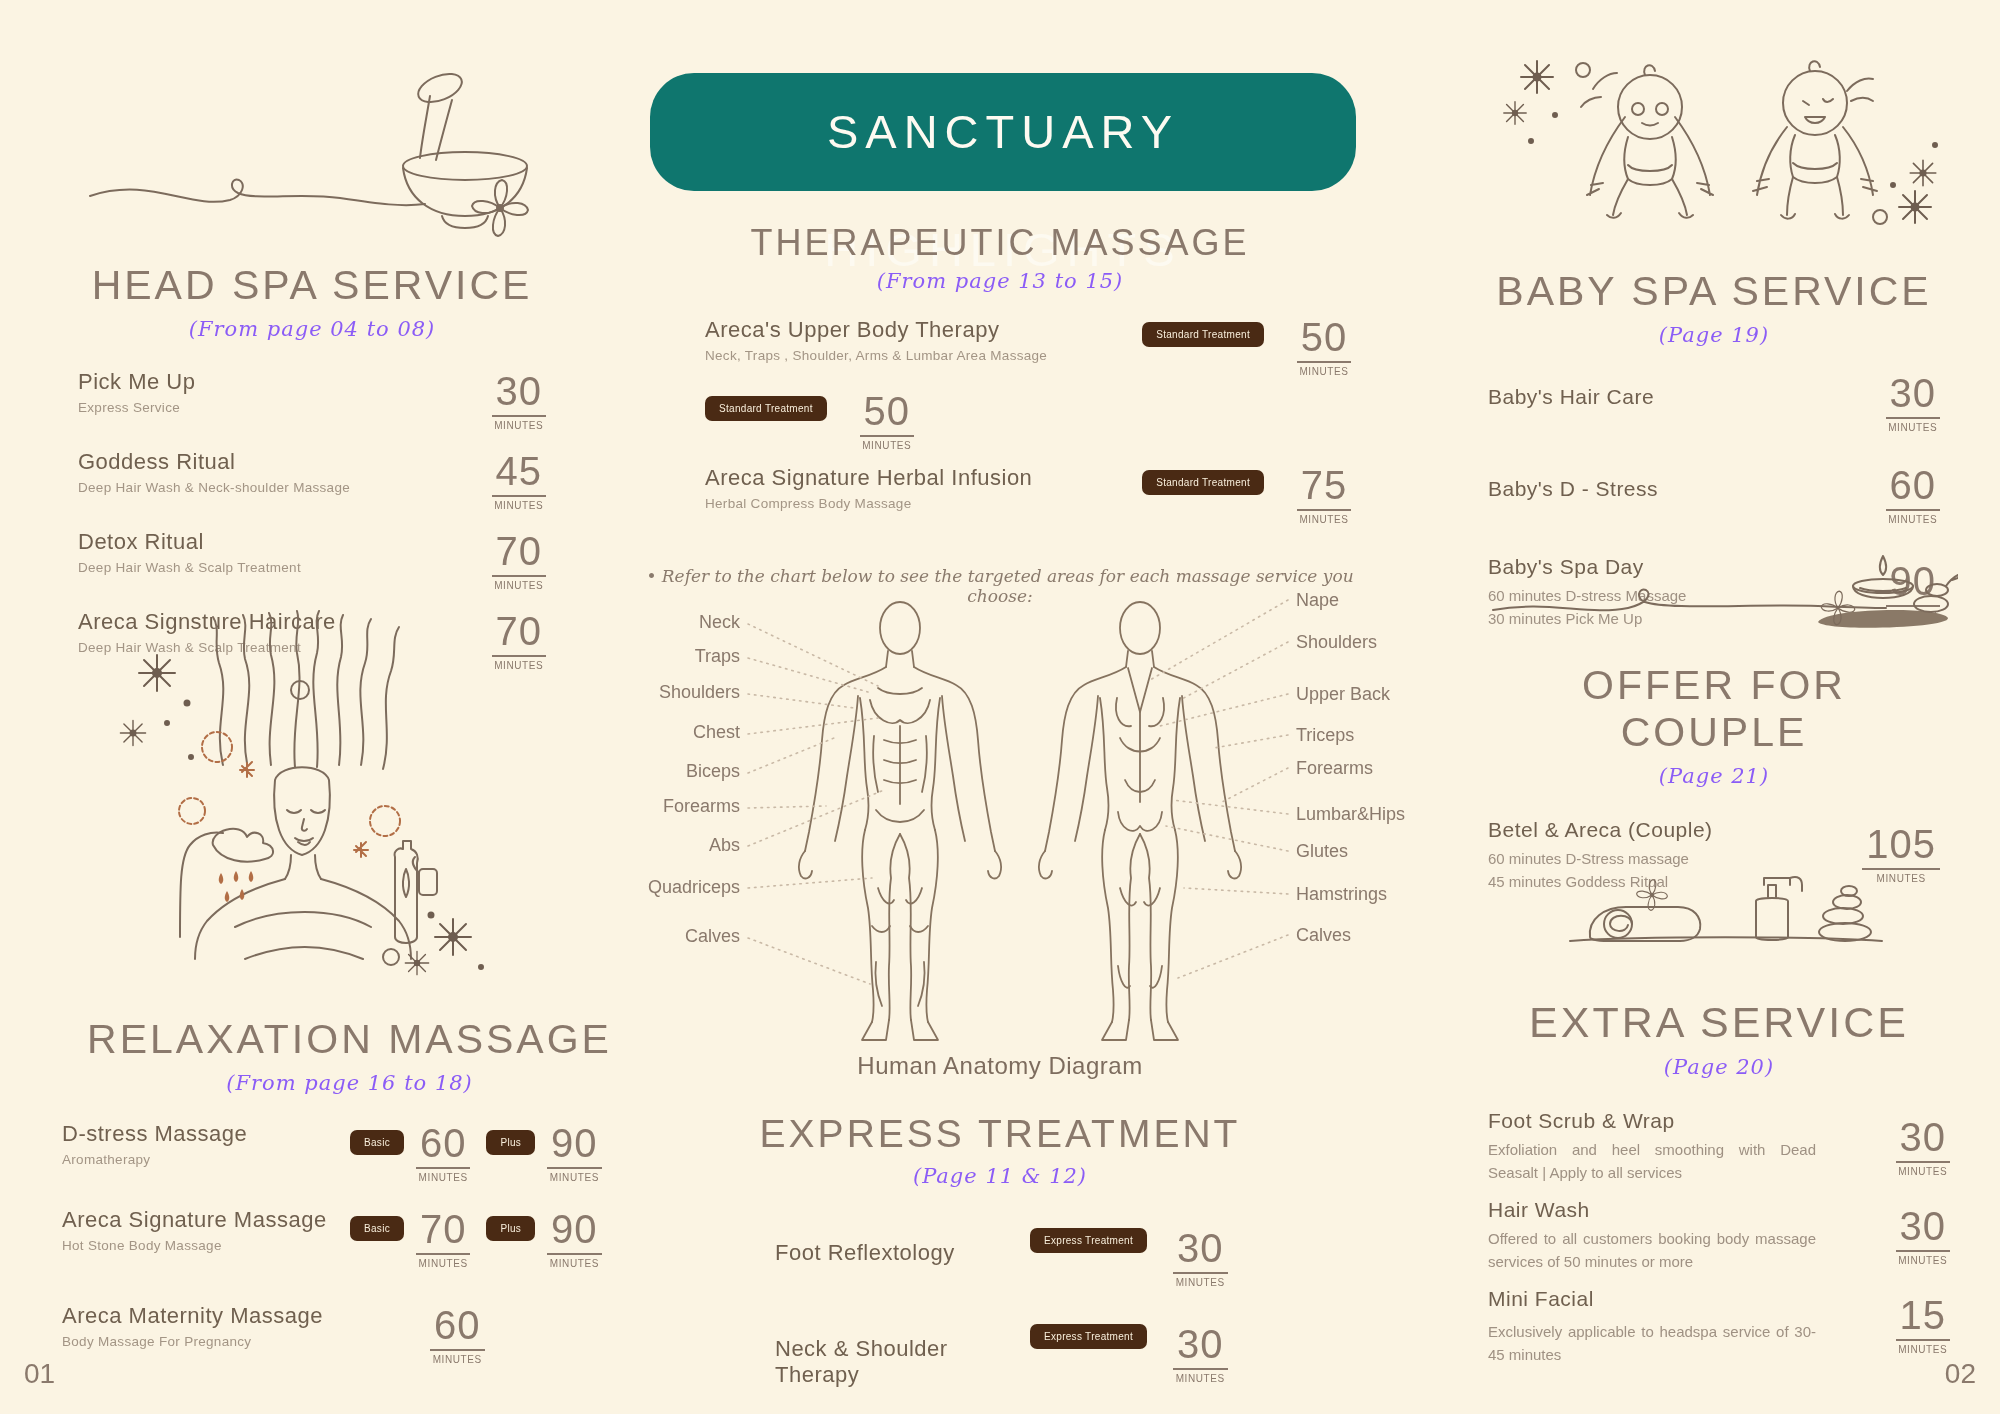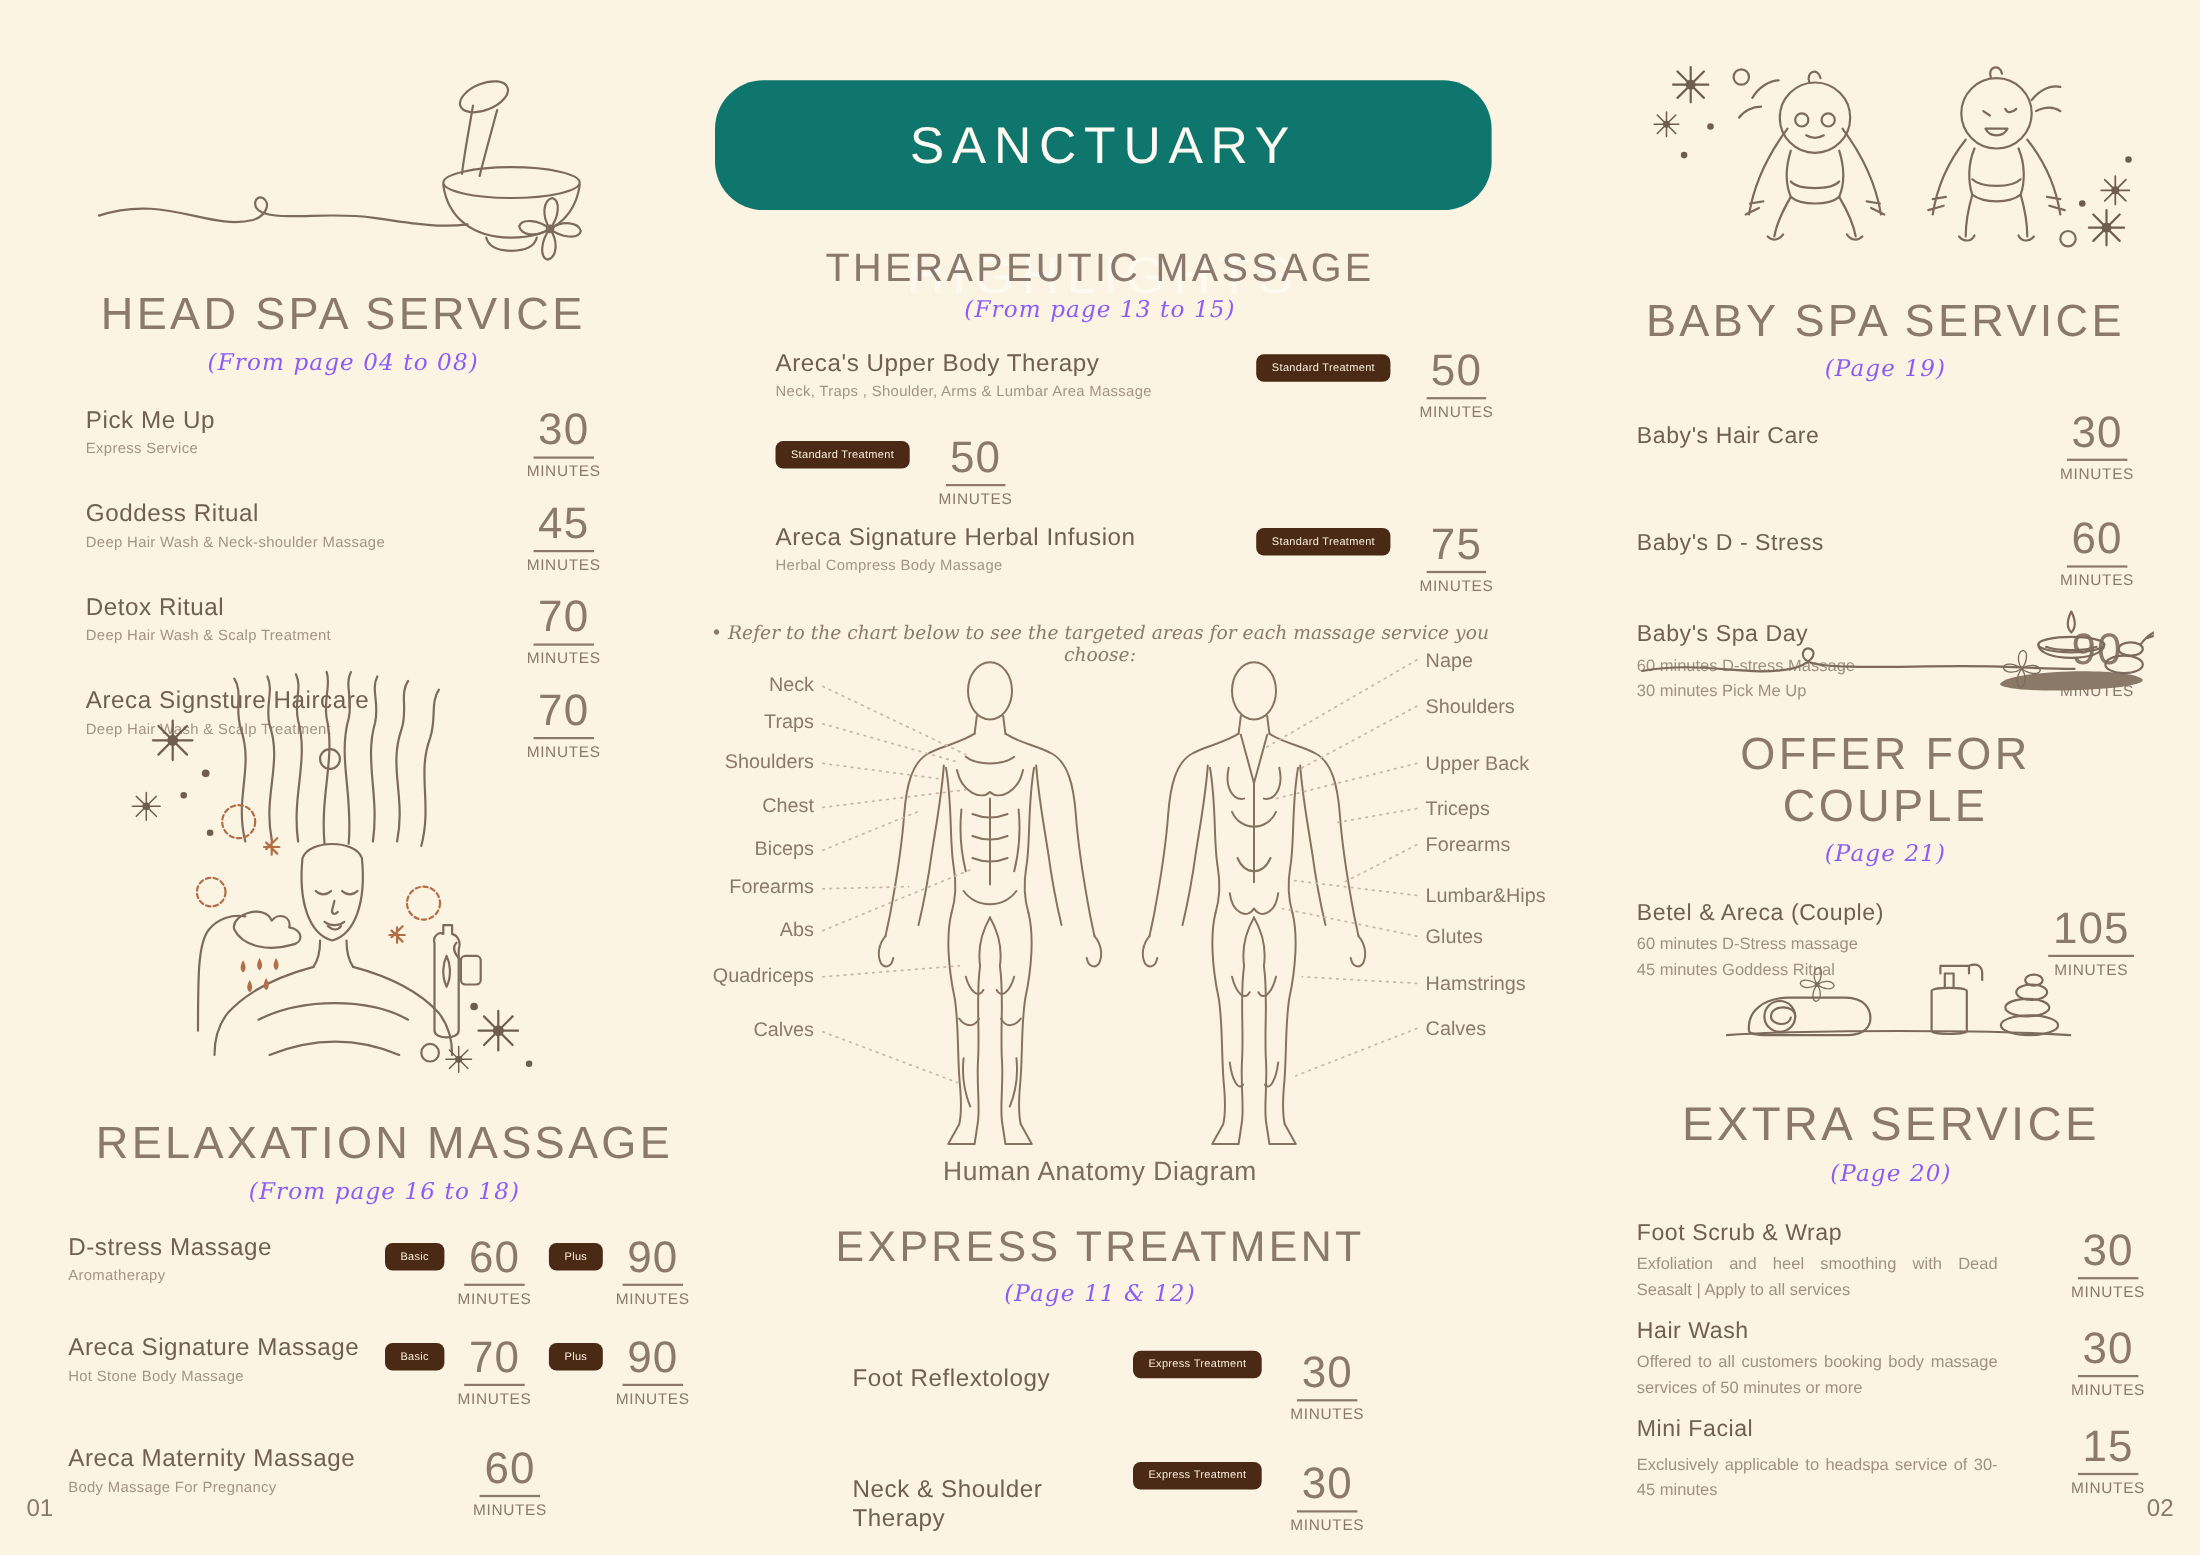--- a/index.html
+++ b/index.html
@@ -11,21 +11,21 @@
   .sec-title.mid{font-size:36px;}
   .sec-sub{font-family:"DejaVu Serif",serif;font-style:italic;font-size:21px;color:#8b5cf6;
            text-align:center;margin-top:8px;letter-spacing:1px;}
   .svc-list{margin-top:28px;}
   .svc-row{display:flex;justify-content:space-between;align-items:flex-start;margin-bottom:18px;}
   .svc-name{font-size:22px;color:#70604f;letter-spacing:.5px;}
   .svc-desc{font-size:13.5px;color:#a39585;margin-top:5px;letter-spacing:.3px;}
   .dur{text-align:center;margin-top:2px;}
   .dur-num{display:inline-block;font-size:40px;line-height:1;color:#8a796c;padding:0 4px 4px;
            border-bottom:2px solid #8a796c;letter-spacing:1px;}
-  .dur-unit{font-size:14px;color:#8a796c;letter-spacing:.6px;margin-top:3px;}
+  .dur-unit{font-size:10px;color:#8a796c;letter-spacing:.6px;margin-top:3px;}
   .badge{display:inline-block;background:#4a2a14;color:#f9efdc;font-size:10px;
          padding:7px 14px;border-radius:7px;white-space:nowrap;letter-spacing:.3px;}
   
   .banner{position:absolute;left:650px;top:73px;width:706px;height:118px;background:#0f766e;
           border-radius:44px;color:#fdfaf1;font-size:47px;letter-spacing:7px;text-align:center;
           line-height:118px;}
   
   .rlx-row{display:flex;align-items:flex-start;margin-bottom:24px;}
   .rlx-name{width:272px;}
   .pair{display:flex;align-items:flex-start;gap:12px;margin-left:16px;}
@@ -50,21 +50,21 @@
   .exp-list{margin-top:40px;padding-left:135px;}
   .exp-row{display:flex;align-items:flex-start;margin-bottom:36px;}
   .exp-row .svc-name{width:255px;margin-top:12px;}
   .exp-row .dur{margin-left:26px;margin-top:0;}
   
   .r-name{font-size:21px;color:#70604f;letter-spacing:.5px;}
   .r-desc{font-size:15px;color:#9f9183;margin-top:6px;line-height:1.5;}
   .r-row{display:flex;justify-content:space-between;align-items:flex-start;}
   .baby-row1{margin-bottom:30px;}
   .extra-desc{width:328px;text-align:justify;}
-  .pn{position:absolute;font-size:22px;color:#8a796c;}
+  .pn{position:absolute;font-size:28px;color:#8a796c;}
   .pn-left{left:24px;top:1358px;}
   .pn-right{right:24px;top:1358px;}
   svg{display:block;}
 </style>
 </head>
 <body>
 
 <div class="page">
 
   <svg class="sec" style="left:80px;top:58px;" width="450" height="180" viewBox="0 0 450 180">

